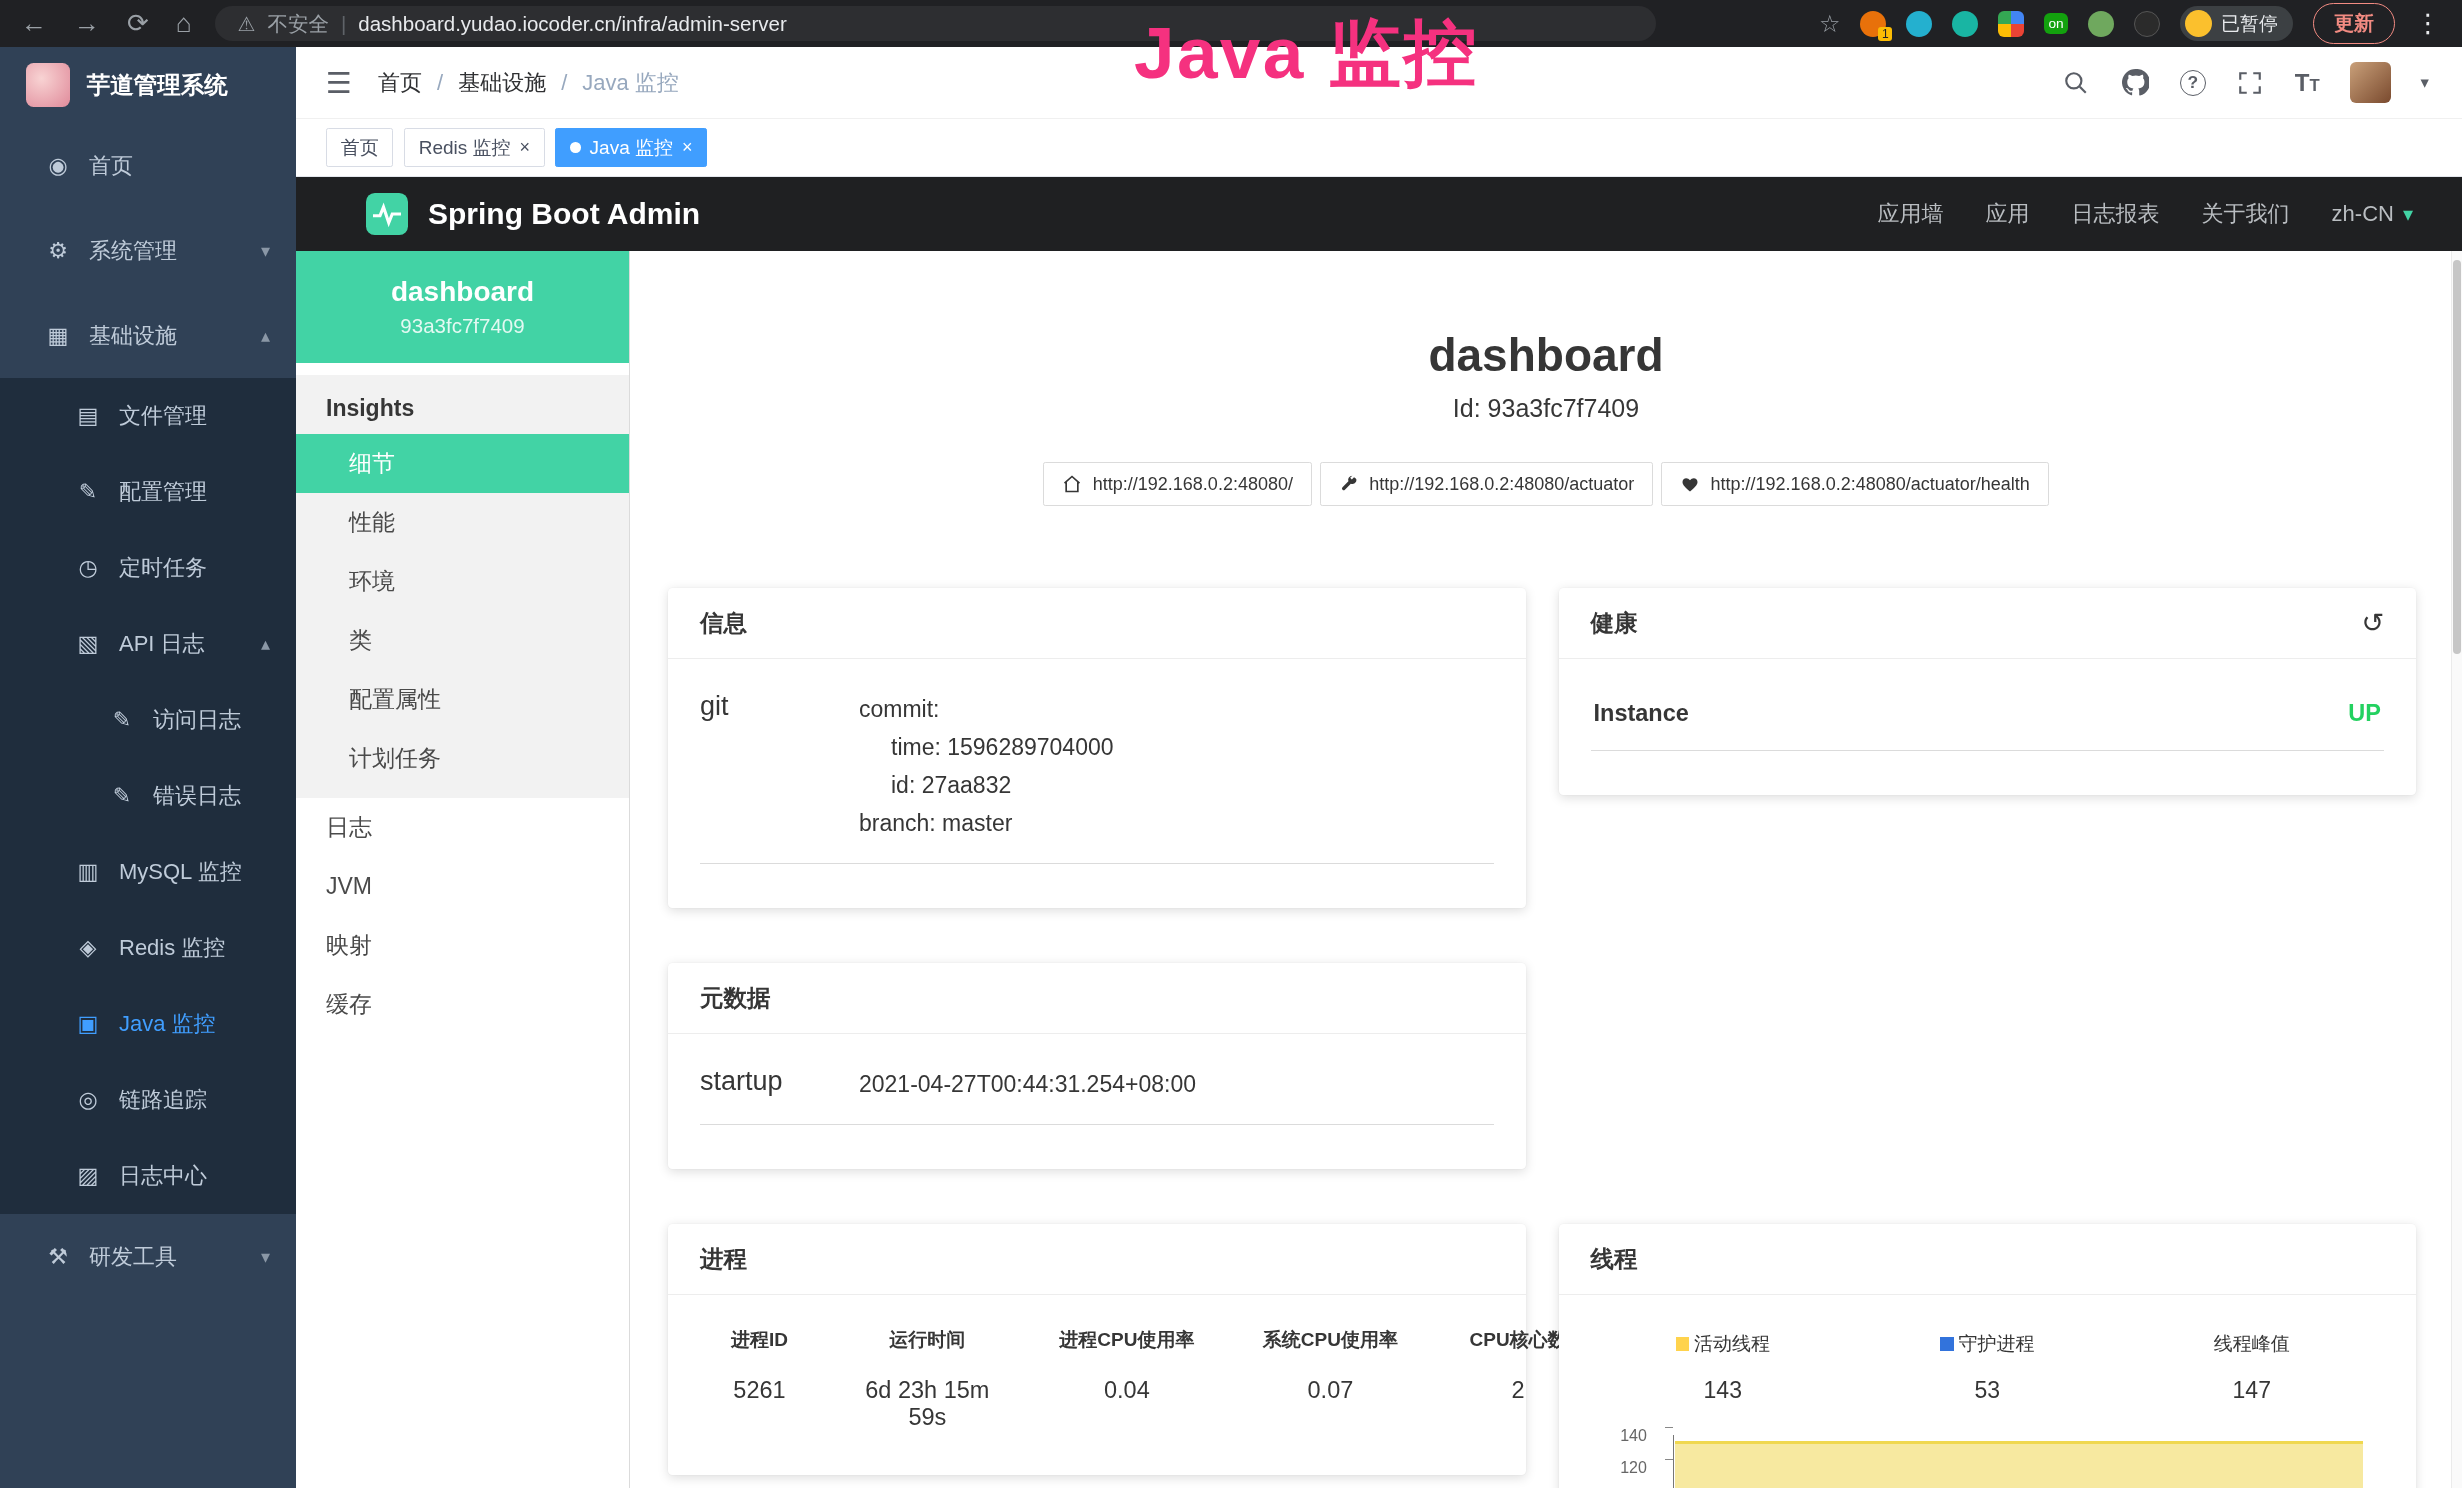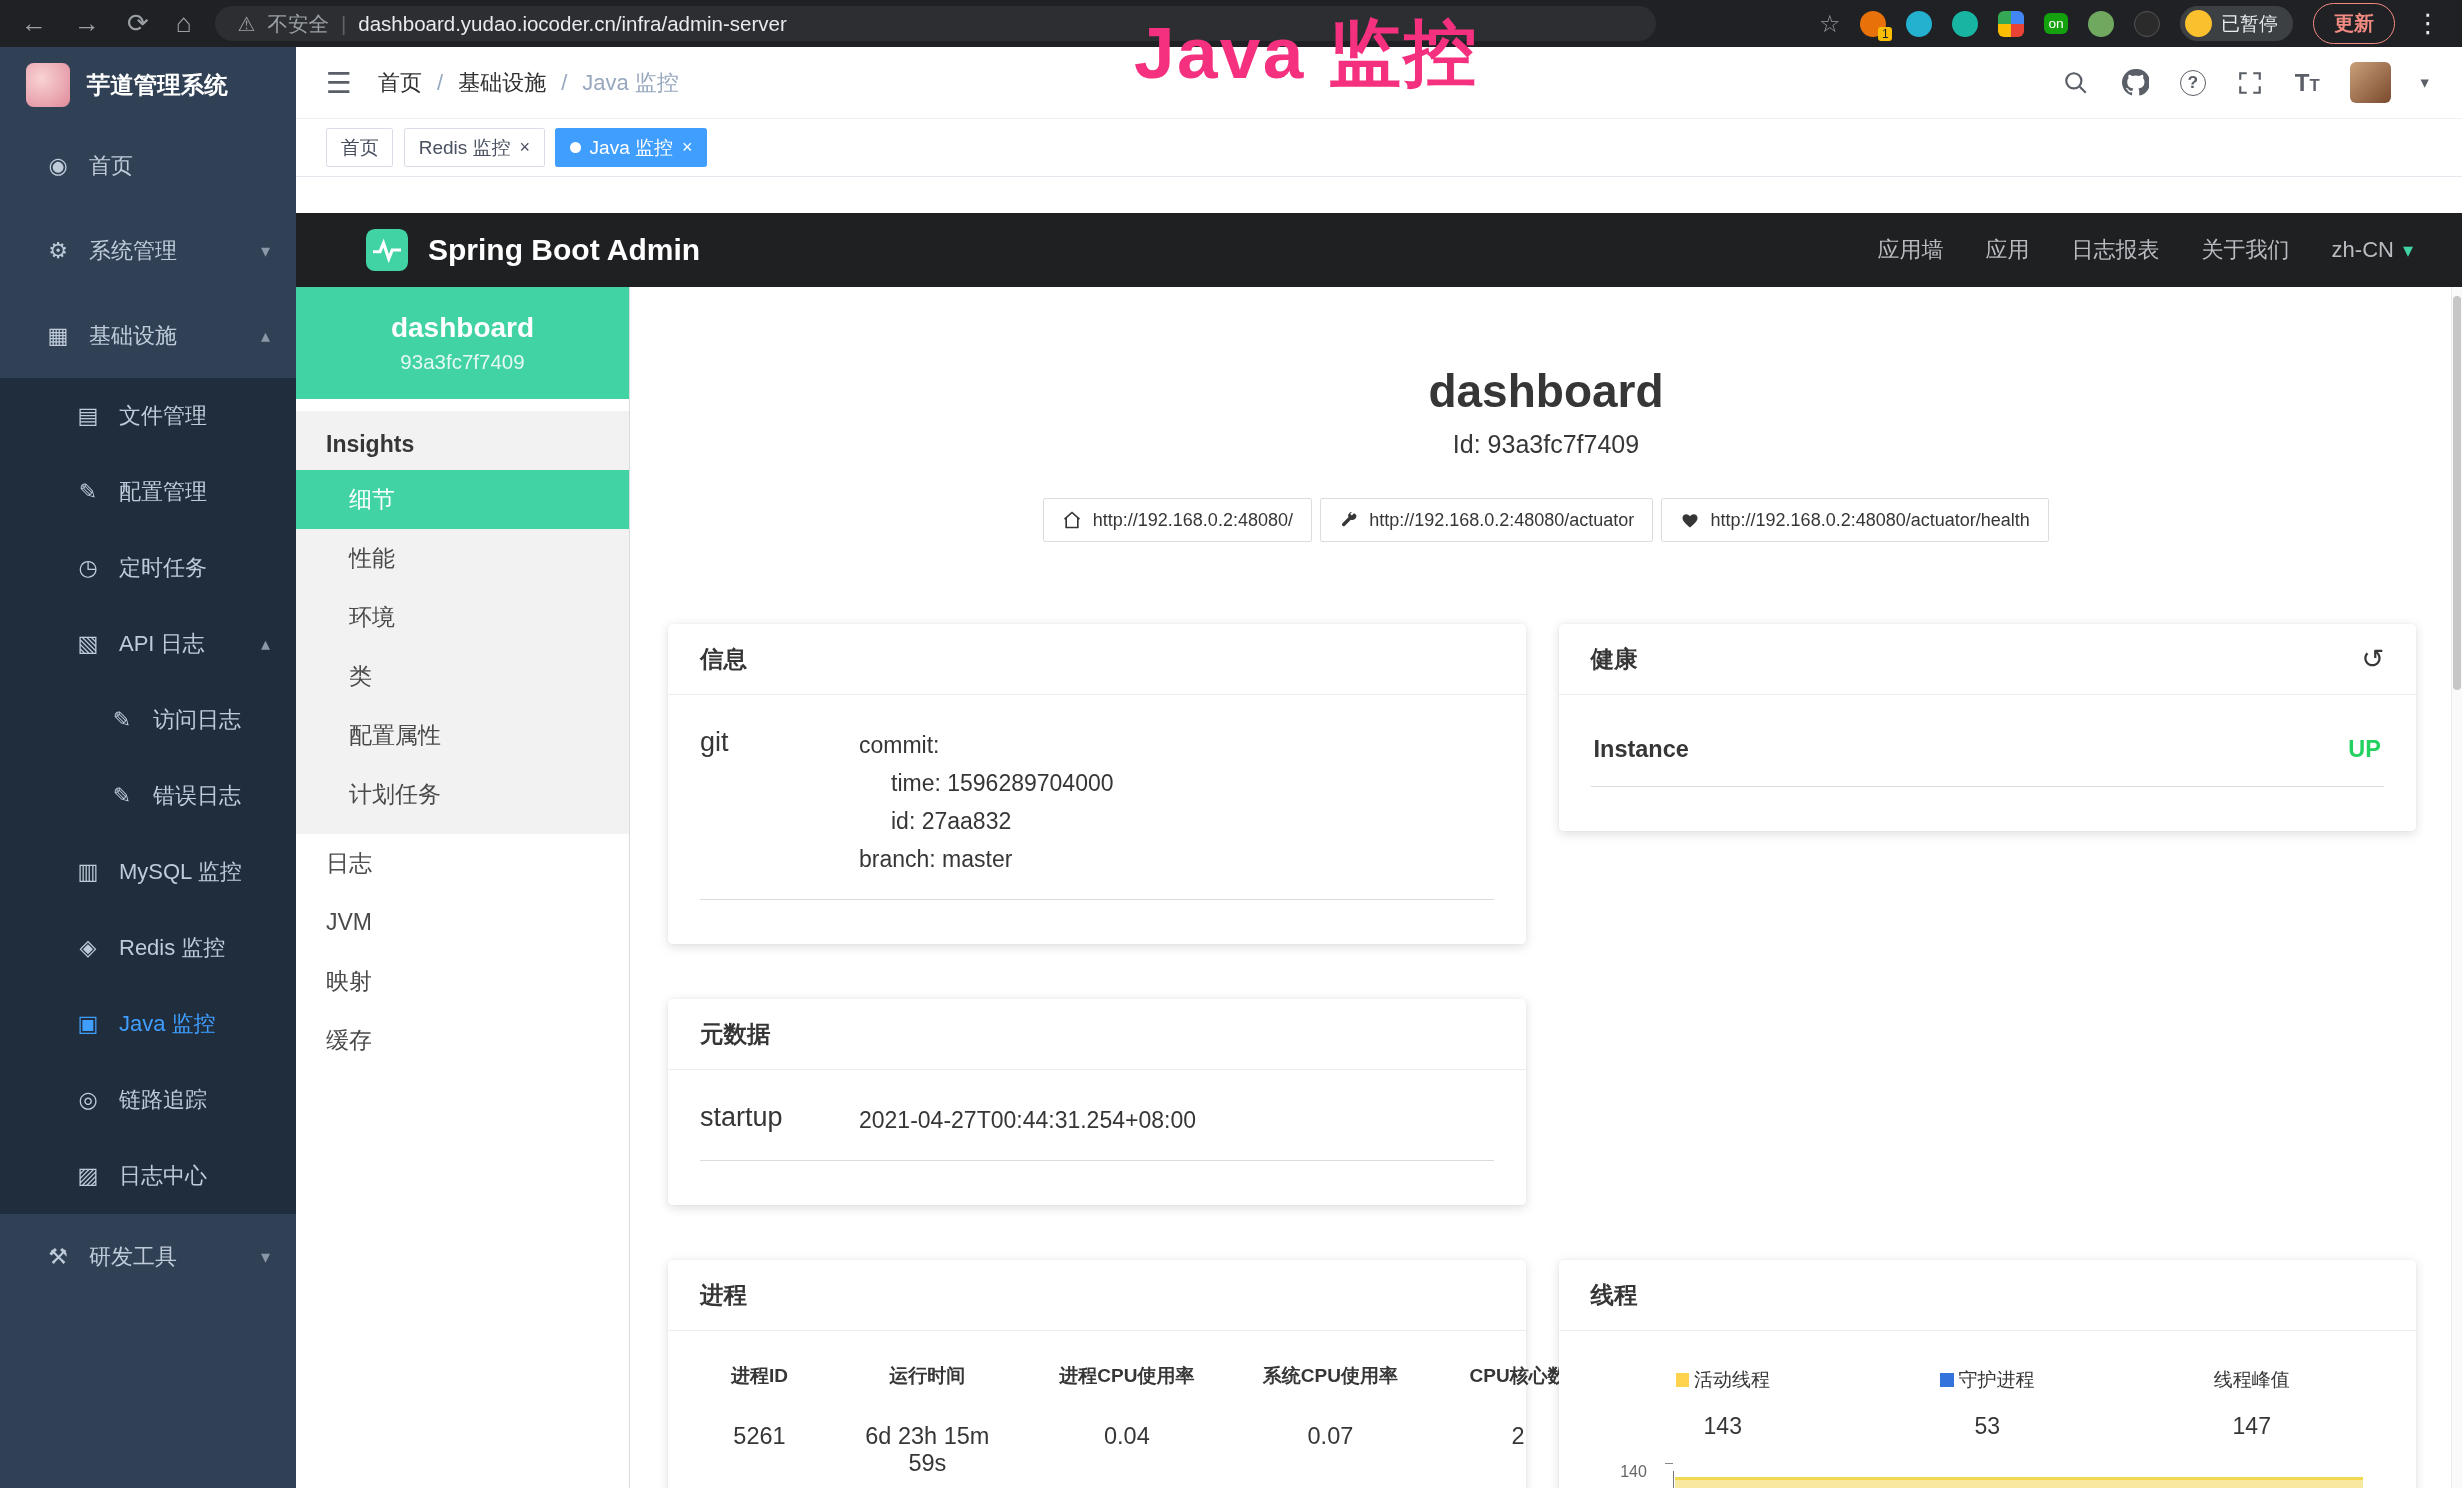--- a/index.html
+++ b/index.html
@@ -66,21 +66,21 @@
   .avatar { width:41px; height:41px; border-radius:6px; background:linear-gradient(135deg,#c9a07a,#7a4a2e); }
   .caret { font-size:16.7px; color:#5a5e66; }
 
   .tagsbar { height:58px; background:#fff; border-bottom:0.8px solid #e4e7ed; display:flex; align-items:center; gap:10.6px; padding:0 30px; }
   .tag { display:flex; align-items:center; gap:9px; height:39px; padding:0 13.7px; border:0.8px solid #d8dce5; background:#fff; color:#495060; font-size:19px; border-radius:2.3px; }
   .tag .x { font-size:18px; color:inherit; }
   .tag.active { background:#409eff; border-color:#409eff; color:#fff; }
   .tag.active .dot { width:10.6px; height:10.6px; border-radius:50%; background:#fff; display:inline-block; }
 
   
-  .sba-nav { height:74px; background:#1f2022; display:flex; align-items:center; padding:0 49px 0 70px;margin-top:36px; }
+  .sba-nav { height:74px; background:#1f2022; display:flex; align-items:center; padding:0 49px 0 70px; }
   .brand { display:flex; align-items:center; gap:20px; }
   .brand-name { color:#fff; font-size:30px; font-weight:700; }
   .sba-links { margin-left:auto; display:flex; align-items:center; gap:42px; font-size:22px; color:#b9bdc1; }
   .locale { display:flex; align-items:center; gap:9px; }
   .locale .lcaret { color:#42d3a5; font-size:20px; }
 
   
   .sba-body { flex:1; display:flex; min-height:0; position:relative; background:#fff; }
   .sba-aside { width:334px; flex-shrink:0; border-right:0.8px solid #dbdbdb; background:#fff; }
   .inst { height:112px; background:#42d3a5; color:#fff; display:flex; flex-direction:column; align-items:center; justify-content:center; gap:6px; }
@@ -112,21 +112,21 @@
   .h-row { display:flex; align-items:center; justify-content:space-between; padding:9px 3px 23px; border-bottom:0.8px solid #dbdbdb; }
   .h-row .ilabel { font-size:23.5px; font-weight:700; color:#363636; }
   .h-row .up { font-size:23.5px; font-weight:700; color:#23d160; }
 
   .p-table { display:flex; text-align:center;gap:25px; }
   .p-col { }
   .p-col:nth-child(1){ flex:0 0 15%; } .p-col:nth-child(2){ flex:0 0 21%; }
   .p-col:nth-child(3){ flex:0 0 23%; } .p-col:nth-child(4){ flex:0 0 22%; }
   .p-col:nth-child(5){ flex:0 0 19%; }
   .p-head { font-size:19px; font-weight:700; color:#363636; }
-  .p-val { font-size:23.5px; color:#363636; margin-top:34px; }
+  .p-val { font-size:23.5px; color:#363636; margin-top:24px; }
 
   .legend { display:flex; text-align:center; margin-top:4.6px; }
   .lg-col { flex:1; }
   .lg-label { font-size:19px; color:#363636; display:flex; align-items:center; justify-content:center; gap:4.6px; }
   .sq { width:13.7px; height:13.7px; display:inline-block; }
   .sq-yellow { background:#ffd34d; } .sq-blue { background:#3273dc; }
   .lg-val { font-size:23px; color:#363636; margin-top:20px; }
 
   .chart { display:flex; margin-top:23px; padding-left:12px; }
   .yaxis { width:70px; display:flex; flex-direction:column; align-items:flex-end; font-size:16px; color:#666; }

